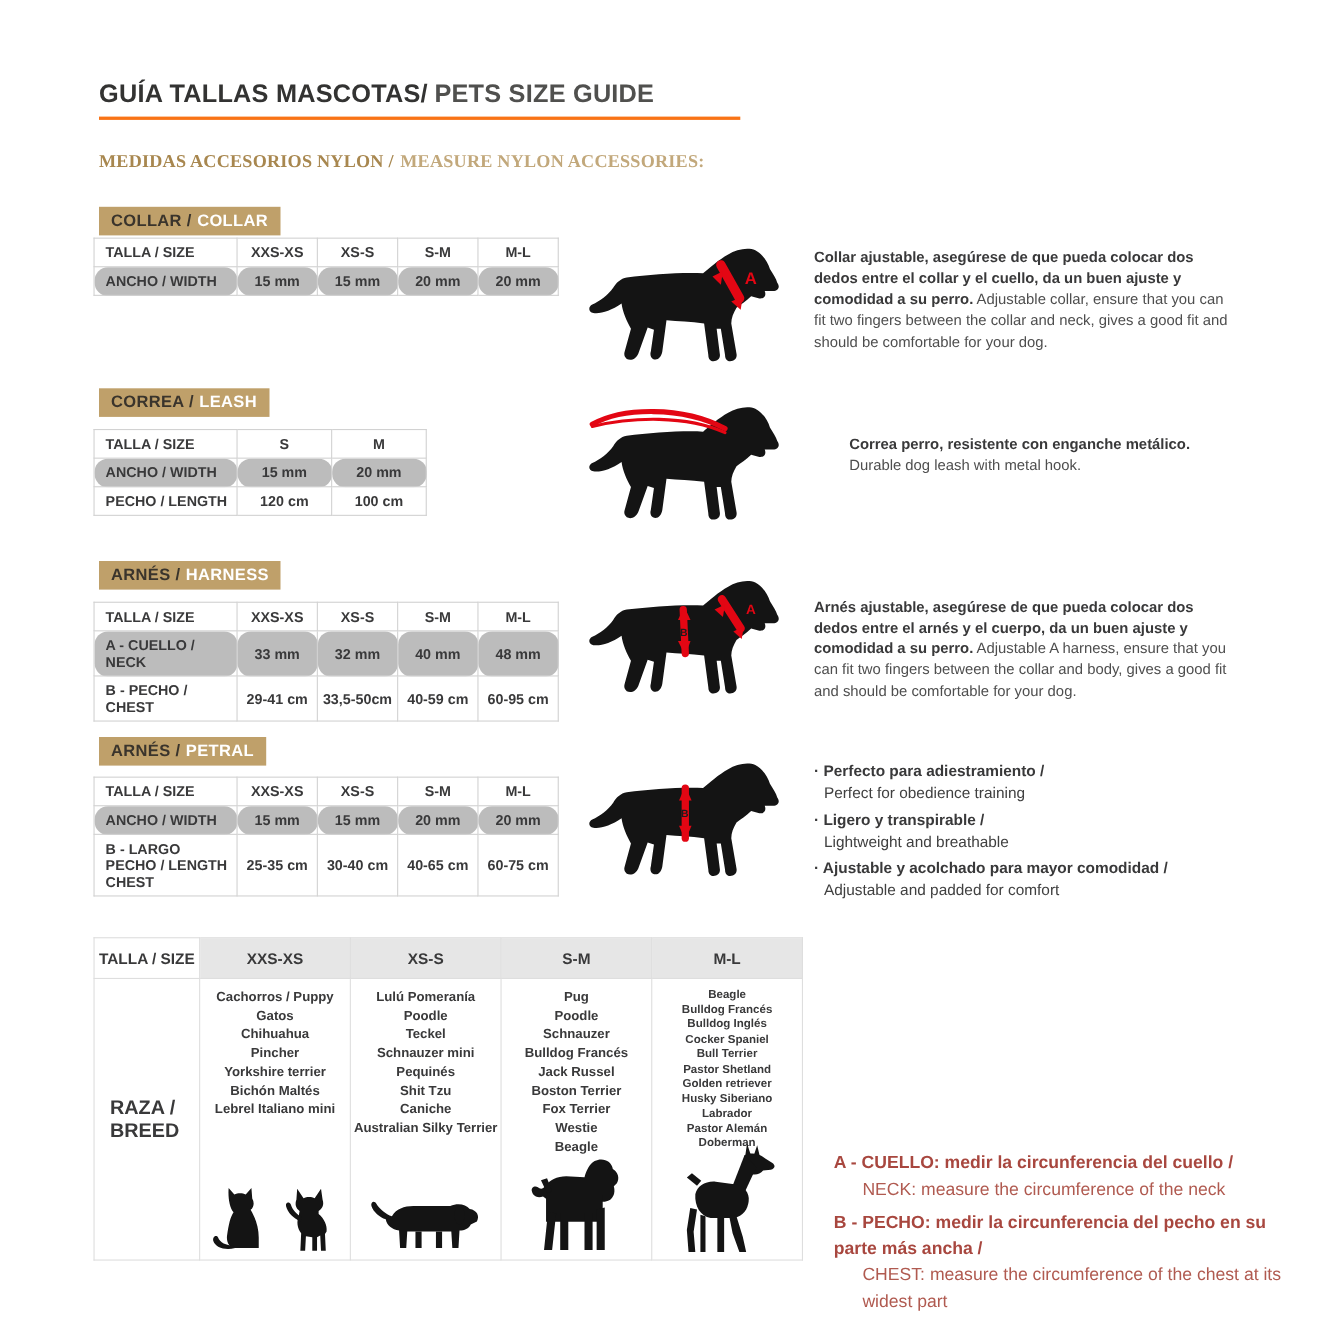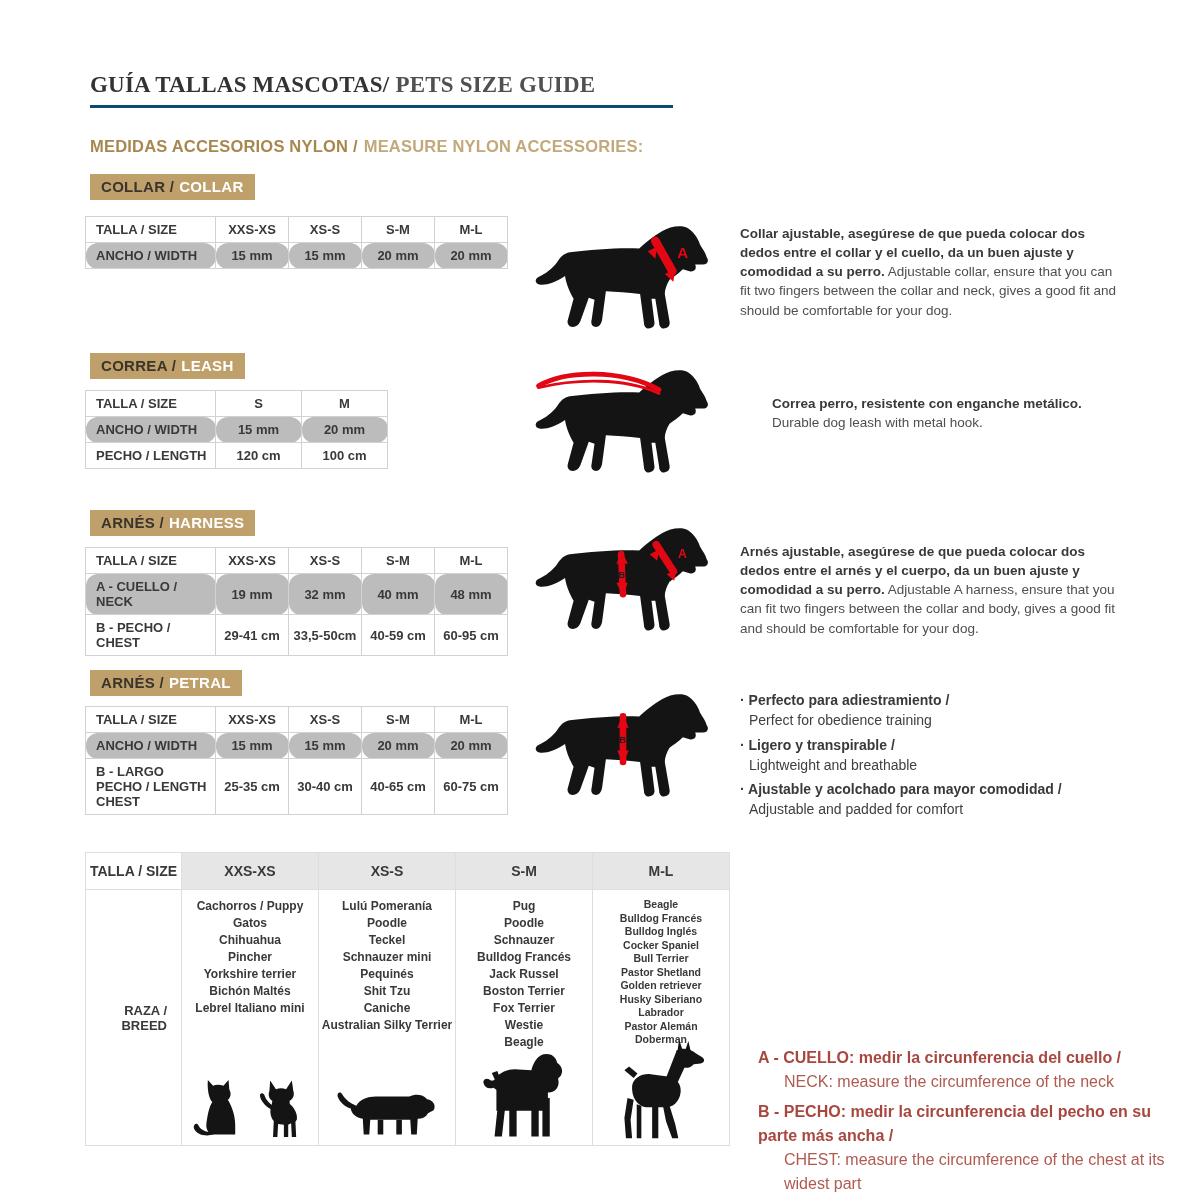--- a/index.html
+++ b/index.html
@@ -2,21 +2,21 @@
 <html><head>
 <meta charset="utf-8">
 <style>
   html,body{margin:0;padding:0;background:#fff;}
   .page{position:relative;width:1200px;height:1200px;background:#ffffff;
         font-family:"Liberation Sans",sans-serif;color:#3a3a39;overflow:hidden;}
   .abs{position:absolute;}
 
   
   .title{font-size:23px;font-weight:bold;color:#333332;margin:0;
-         border-bottom:3px solid #0c4a6e;padding:0 78px 7px 0;display:inline-block;letter-spacing:.2px;font-family:Liberation Serif, serif;}
+         border-bottom:3px solid #f97316;padding:0 78px 7px 0;display:inline-block;letter-spacing:.2px;}
   .title .en{color:#50504e;margin-left:6px;}
   .subtitle{font-size:16.5px;font-weight:bold;color:#a8874f;letter-spacing:.2px;}
   .subtitle .en{color:#c2a87b;margin-left:6px;}
 
   
   .badge{background:#bfa06a;padding:4px 11px 5px;font-size:15px;font-weight:bold;
          color:#3a342c;display:inline-block;letter-spacing:.3px;}
   .badge .en{color:#ffffff;margin-left:5px;}
 
   
@@ -40,21 +40,21 @@
   .note{width:410px;font-size:16px;line-height:1.5;color:#a8473f;}
   .note .es{font-weight:bold;display:block;}
   .note .en{display:block;padding-left:26px;color:#b05a50;}
 
   
   table.breed{border-collapse:collapse;table-layout:fixed;background:#fff;}
   table.breed td{border:1px solid #dedede;font-weight:bold;color:#39393a;vertical-align:top;}
   table.breed tr.bhead td{height:34px;font-size:14px;text-align:center;vertical-align:middle;}
   table.breed tr.bhead td.sz{background:#e6e6e6;}
   table.breed tr.bbody td{height:253px;position:relative;}
-  td.rowlabel{vertical-align:middle !important;text-align:right;font-size:13px;padding:0 14px;}
+  td.rowlabel{vertical-align:middle !important;text-align:left;font-size:18px;padding:0 14px;}
   .breeds{padding-top:7px;font-size:12px;line-height:17px;text-align:center;}
   td.col-ml .breeds{font-size:10.5px;line-height:13.5px;}
   .sil{position:absolute;left:0;right:0;bottom:3px;display:flex;justify-content:center;
        align-items:flex-end;gap:10px;}
   svg{display:block;}
   .mk{font-family:"Liberation Sans",sans-serif;font-weight:bold;}
 </style>
 </head>
 <body>
 
@@ -69,23 +69,23 @@
         C62,113 61,110 62,107 L65,86 L59,84 L50,109 C48,114 43,116 39,114 C37,112 36,110 37,107
         L43,85 C39,78 35,69 34,61 C24,68 14,71 7,70 C2,69 2,64 6,62 C13,59 21,53 26,46
         C29,41 33,37 39,36 C62,33 92,31 112,32 C118,27 127,19 136,14 C144,9 155,7 162,10
         C169,14 174,21 176,28 C179,33 182,37 183,41 Z"></path>
     </defs>
   </svg>
 
   <div class="abs" style="left:90px;top:72px;">
     <h1 class="title"><span>GUÍA TALLAS MASCOTAS/</span><span class="en">PETS SIZE GUIDE</span></h1>
   </div>
-  <div class="abs subtitle" style="left:90px;top:137px;"><span>MEDIDAS ACCESORIOS NYLON /</span><span class="en">MEASURE NYLON ACCESSORIES:</span></div>
-
-  <div class="abs badge" style="left:90px;top:174px;text-align:right;"><span>COLLAR /</span><span class="en">COLLAR</span></div>
+  <div class="abs subtitle" style="left:90px;top:137px;font-family:Liberation Serif, serif;"><span>MEDIDAS ACCESORIOS NYLON /</span><span class="en">MEASURE NYLON ACCESSORIES:</span></div>
+
+  <div class="abs badge" style="left:90px;top:188px;text-align:right;"><span>COLLAR /</span><span class="en">COLLAR</span></div>
 
   <table class="size abs" style="left:85px;top:216px;">
     <colgroup>
         <col style="width:130px">
         <col style="width:73px">
         <col style="width:73px">
         <col style="width:73px">
         <col style="width:73px">
       </colgroup>
     <tbody>
@@ -174,21 +174,21 @@
     <tbody>
         <tr>
       <td class="lbl">TALLA / SIZE</td>
       <td>XXS-XS</td>
       <td>XS-S</td>
       <td>S-M</td>
       <td>M-L</td>
     </tr>
     <tr class="gray">
       <td class="lbl">A - CUELLO / NECK</td>
-      <td>19 mm</td>
+      <td>33 mm</td>
       <td>32 mm</td>
       <td>40 mm</td>
       <td>48 mm</td>
     </tr>
     <tr>
       <td class="lbl">B - PECHO / CHEST</td>
       <td>29-41 cm</td>
       <td>33,5-50cm</td>
       <td>40-59 cm</td>
       <td>60-95 cm</td>

